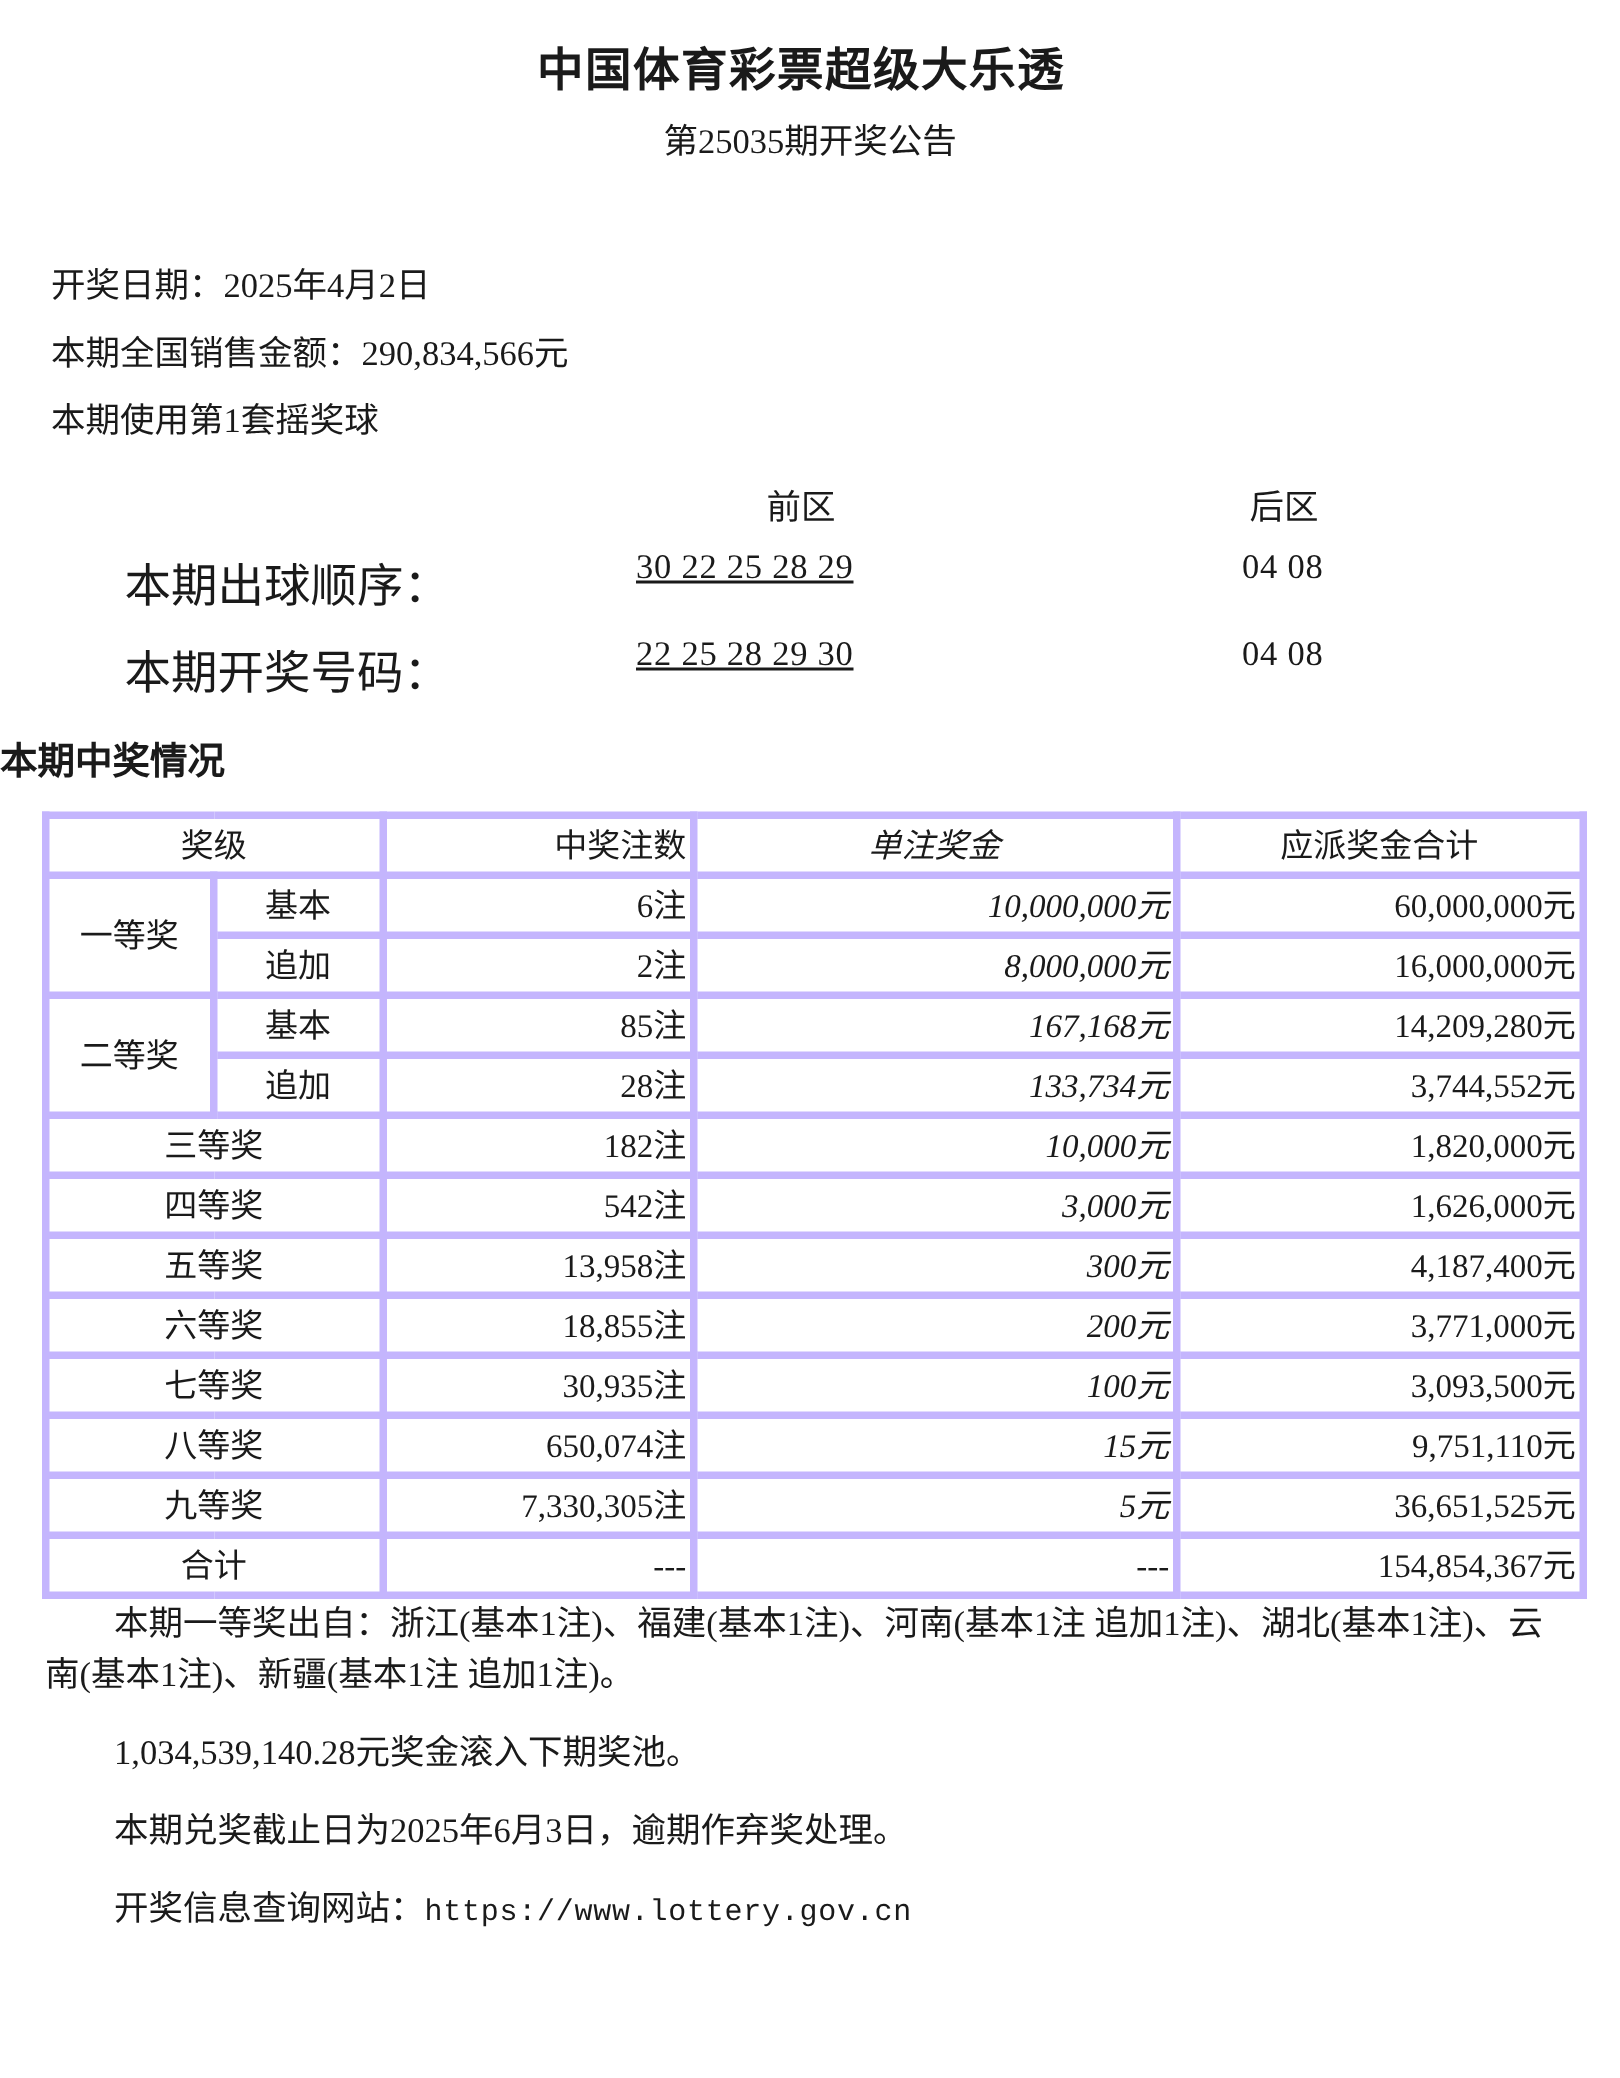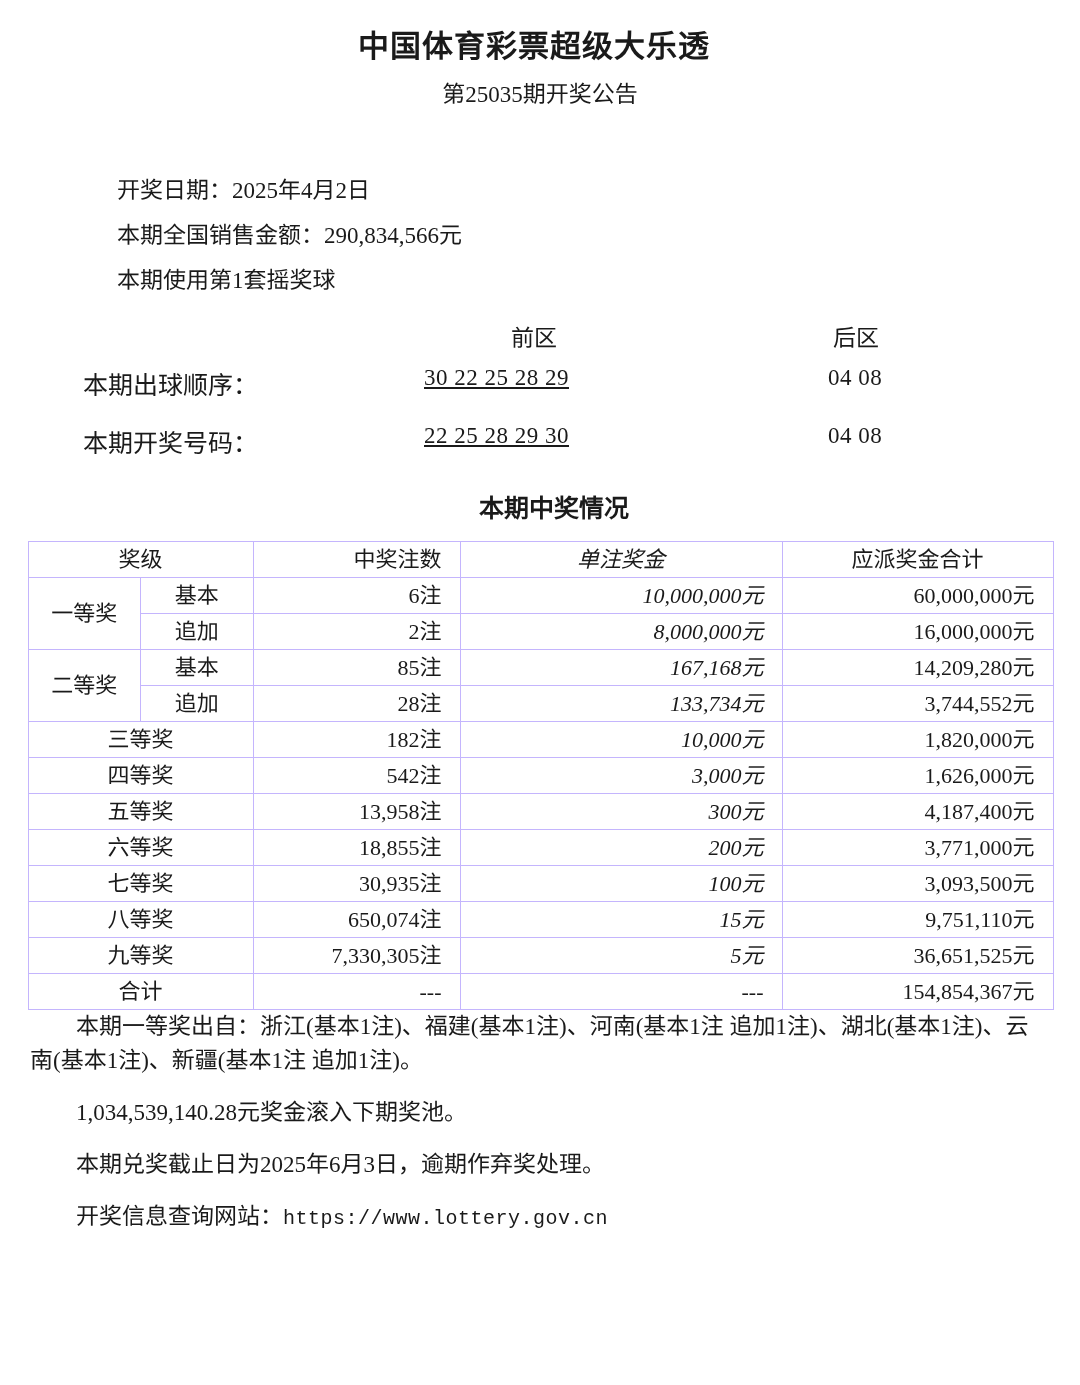--- a/index.html
+++ b/index.html
@@ -38,21 +38,21 @@
     text-align: center;
     font-size: 23px;
     font-weight: 400;
     margin: 12px 0 0 0;
     line-height: 1.3;
   }
 
   
   .info-block {
     margin-top: 58px;
-    padding-left: 117px;
+    padding-left: 34px;
   }
   .info-line {
     font-size: 23px;
     line-height: 45px;
     white-space: nowrap;
   }
 
   
   .zones {
     position: relative;
@@ -70,21 +70,21 @@
 
   .numrow {
     position: relative;
     height: 52px;
     margin-top: 6px;
   }
   .numrow-label {
     position: absolute;
     left: 83px;
     top: 0;
-    font-size: 25px;
+    font-size: 31px;
     white-space: nowrap;
   }
   .numrow-front {
     position: absolute;
     left: 424px;
     top: 0;
     font-size: 23px;
     letter-spacing: 0.5px;
     white-space: nowrap;
     text-decoration: underline;
@@ -93,44 +93,42 @@
     position: absolute;
     left: 828px;
     top: 0;
     font-size: 23px;
     letter-spacing: 0.5px;
     white-space: nowrap;
   }
 
   
   .section-heading {
-    text-align: center;
     font-size: 25px;
     font-weight: 700;
     margin: 18px 0 0 0;
     padding-right: 0;
     line-height: 1.3;
-    padding-left: 28px;
   }
 
   
   .table-wrap {
     margin: 16px auto 0 auto;
     width: 1025px;
   }
   table.prize-table {
     border-collapse: collapse;
     width: 1025px;
     table-layout: fixed;
     font-size: 22px;
   }
   table.prize-table td,
   table.prize-table th {
-    border: 1px solid #c4b5fd;
-    padding: 0 18px;
+    border: 5px solid #c4b5fd;
+    padding: 0 2px;
     height: 35px;
     line-height: 35px;
     font-weight: 400;
     box-sizing: border-box;
     overflow: hidden;
     white-space: nowrap;
   }
   table.prize-table thead th {
     text-align: center;
     font-weight: 400;

